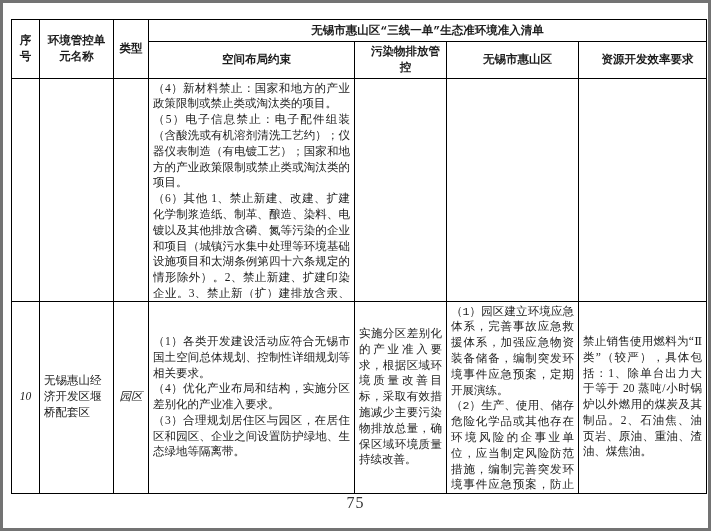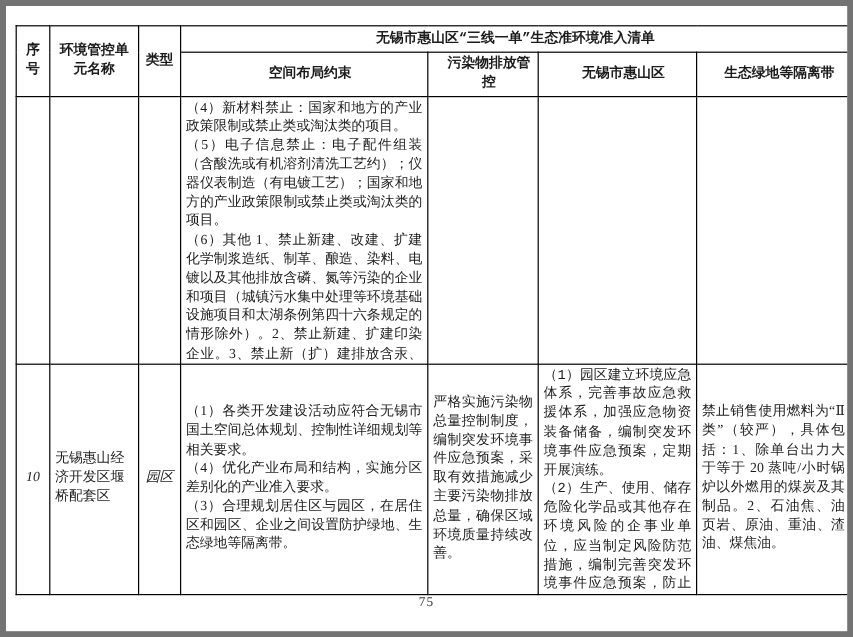--- a/index.html
+++ b/index.html
@@ -4,21 +4,21 @@
 <style>
   html,body{margin:0;padding:0;background:#f6f6f4;}
   .page{
     position:relative;
     width:711px;height:531px;
     background:#ffffff;
     font-family:"Liberation Serif","DejaVu Serif",serif;
     color:#1c1c1c;
     box-sizing:border-box;
     overflow:hidden;
-    border:5px solid #737373;
+    border:3px solid #737373;
   }
   table.grid{
     position:absolute;
     left:8px;top:16px;
     width:695px;
     border-collapse:collapse;
     table-layout:fixed;
   }
   table.grid th, table.grid td{
     border:1px solid #000;
@@ -46,21 +46,21 @@
   tr.row-b td.risk{vertical-align:top;font-family:Liberation Mono, monospace;}
   td.center-cell{text-align:center;font-style:italic;}
   .clipbox-a{max-height:217px;overflow:hidden;}
   .clipbox-risk{max-height:186px;overflow:hidden;}
   td.unit-cell{text-align:left;padding:2px 7px;}
   .page-number{
     position:absolute;
     left:0;right:0;
     top:491px;
     text-align:center;
-    font-size:11px;
+    font-size:16px;
     color:#333;
     letter-spacing:1px;
   }
 </style>
 </head>
 <body>
 
 <div class="page">
 
   <table class="grid">
@@ -77,21 +77,21 @@
       <tr>
         <th class="h" rowspan="2">序号</th>
         <th class="h" rowspan="2">环境管控单元名称</th>
         <th class="h" rowspan="2">类型</th>
         <th class="h title-cell" colspan="4">无锡市惠山区“三线一单”生态准环境准入清单</th>
       </tr>
       <tr class="subhead">
         <th class="h">空间布局约束</th>
         <th class="h">污染物排放管控</th>
         <th class="h">无锡市惠山区</th>
-        <th class="h">生态绿地等隔离带</th>
+        <th class="h">资源开发效率要求</th>
       </tr>
     </thead>
     <tbody>
       <tr class="row-a">
         <td class="center-cell"></td>
         <td class="unit-cell"></td>
         <td class="center-cell"></td>
         <td class="body-cell spatial">
           <div class="prewrap clipbox-a">（4）新材料禁止：国家和地方的产业政策限制或禁止类或淘汰类的项目。
 （5）电子信息禁止：电子配件组装（含酸洗或有机溶剂清洗工艺约）；仪器仪表制造（有电镀工艺）；国家和地方的产业政策限制或禁止类或淘汰类的项目。
@@ -104,21 +104,21 @@
       <tr class="row-b">
         <td class="center-cell">10</td>
         <td class="unit-cell">无锡惠山经济开发区堰桥配套区</td>
         <td class="center-cell">园区</td>
         <td class="body-cell">
           <div class="prewrap">（1）各类开发建设活动应符合无锡市国土空间总体规划、控制性详细规划等相关要求。
 （4）优化产业布局和结构，实施分区差别化的产业准入要求。
 （3）合理规划居住区与园区，在居住区和园区、企业之间设置防护绿地、生态绿地等隔离带。</div>
         </td>
         <td class="body-cell">
-          <div class="prewrap">严格实施污染物总量控制制度，编制突发环境事件应急预案，采取有效措施减少主要污染物排放总量，确保区域环境质量持续改善。</div>
+          <div class="prewrap">实施分区差别化的产业准入要求，根据区域环境质量改善目标，采取有效措施减少主要污染物排放总量，确保区域环境质量持续改善。</div>
         </td>
         <td class="body-cell risk">
           <div class="prewrap clipbox-risk">（1）园区建立环境应急体系，完善事故应急救援体系，加强应急物资装备储备，编制突发环境事件应急预案，定期开展演练。
 （2）生产、使用、储存危险化学品或其他存在环境风险的企事业单位，应当制定风险防范措施，编制完善突发环境事件应急预案，防止发生环境污</div>
         </td>
         <td class="body-cell">
           <div class="prewrap">禁止销售使用燃料为“Ⅱ类”（较严），具体包括：1、除单台出力大于等于 20 蒸吨/小时锅炉以外燃用的煤炭及其制品。2、石油焦、油页岩、原油、重油、渣油、煤焦油。</div>
         </td>
       </tr>
     </tbody>

